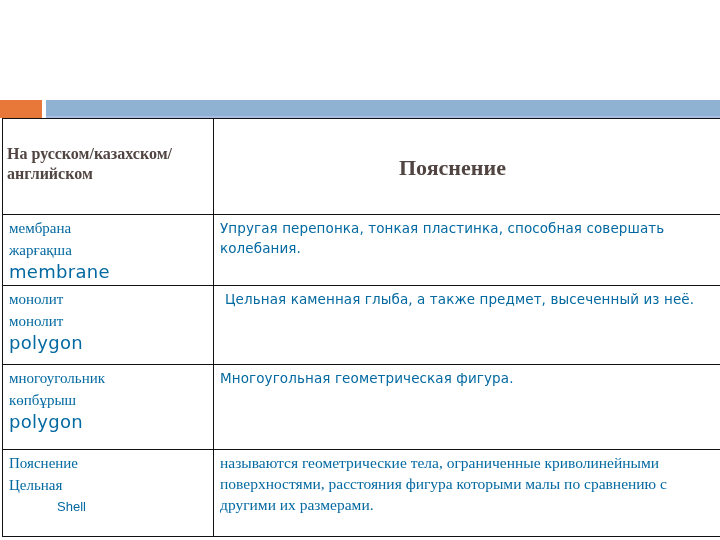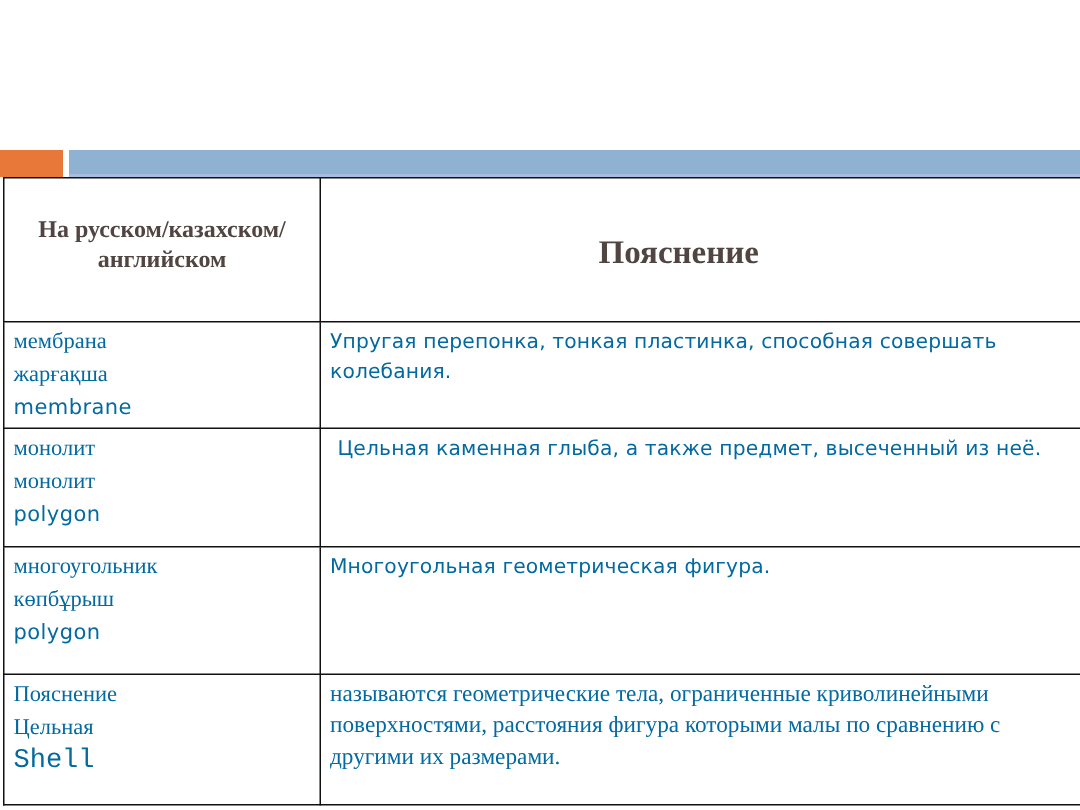--- a/index.html
+++ b/index.html
@@ -43,21 +43,20 @@
       border: 1.5px solid #111;
       vertical-align: top;
       padding: 0;
       color: #0369a1;
     }
     .col-term { width: 211px; }
     .col-expl { width: 519px; }
 
     .head-row { height: 96px; }
     .head-term {
-      text-align: center;
       vertical-align: middle !important;
       font-family: "Liberation Serif", serif;
       font-weight: bold;
       font-size: 16px;
       line-height: 20px;
       color: #514541 !important;
       padding: 4px 4px !important;
     }
     .head-term .ht {
       display: block;
@@ -78,27 +77,28 @@
     }
 
     .term-cell {
       padding: 2px 0 0 6px !important;
       font-family: "Liberation Serif", serif;
       font-size: 15px;
       line-height: 22px;
     }
     .term-cell .en {
       font-family: "DejaVu Sans", sans-serif;
-      font-size: 14px;
+      font-size: 18px;
       letter-spacing: 0.3px;
     }
     .term-cell.serif .en {
-      font-family: Liberation Mono, monospace;
-      font-size: 18px;
+      font-family: Liberation Sans, sans-serif;
+      font-size: 13px;
       letter-spacing: 0;
+      margin-left: 48px;
     }
     .term-cell .line { display: block; }
 
     .expl-cell {
       padding: 3px 0 0 6px !important;
       font-family: "DejaVu Sans", sans-serif;
       font-size: 13.5px;
       line-height: 20px;
       letter-spacing: 0.1px;
     }

